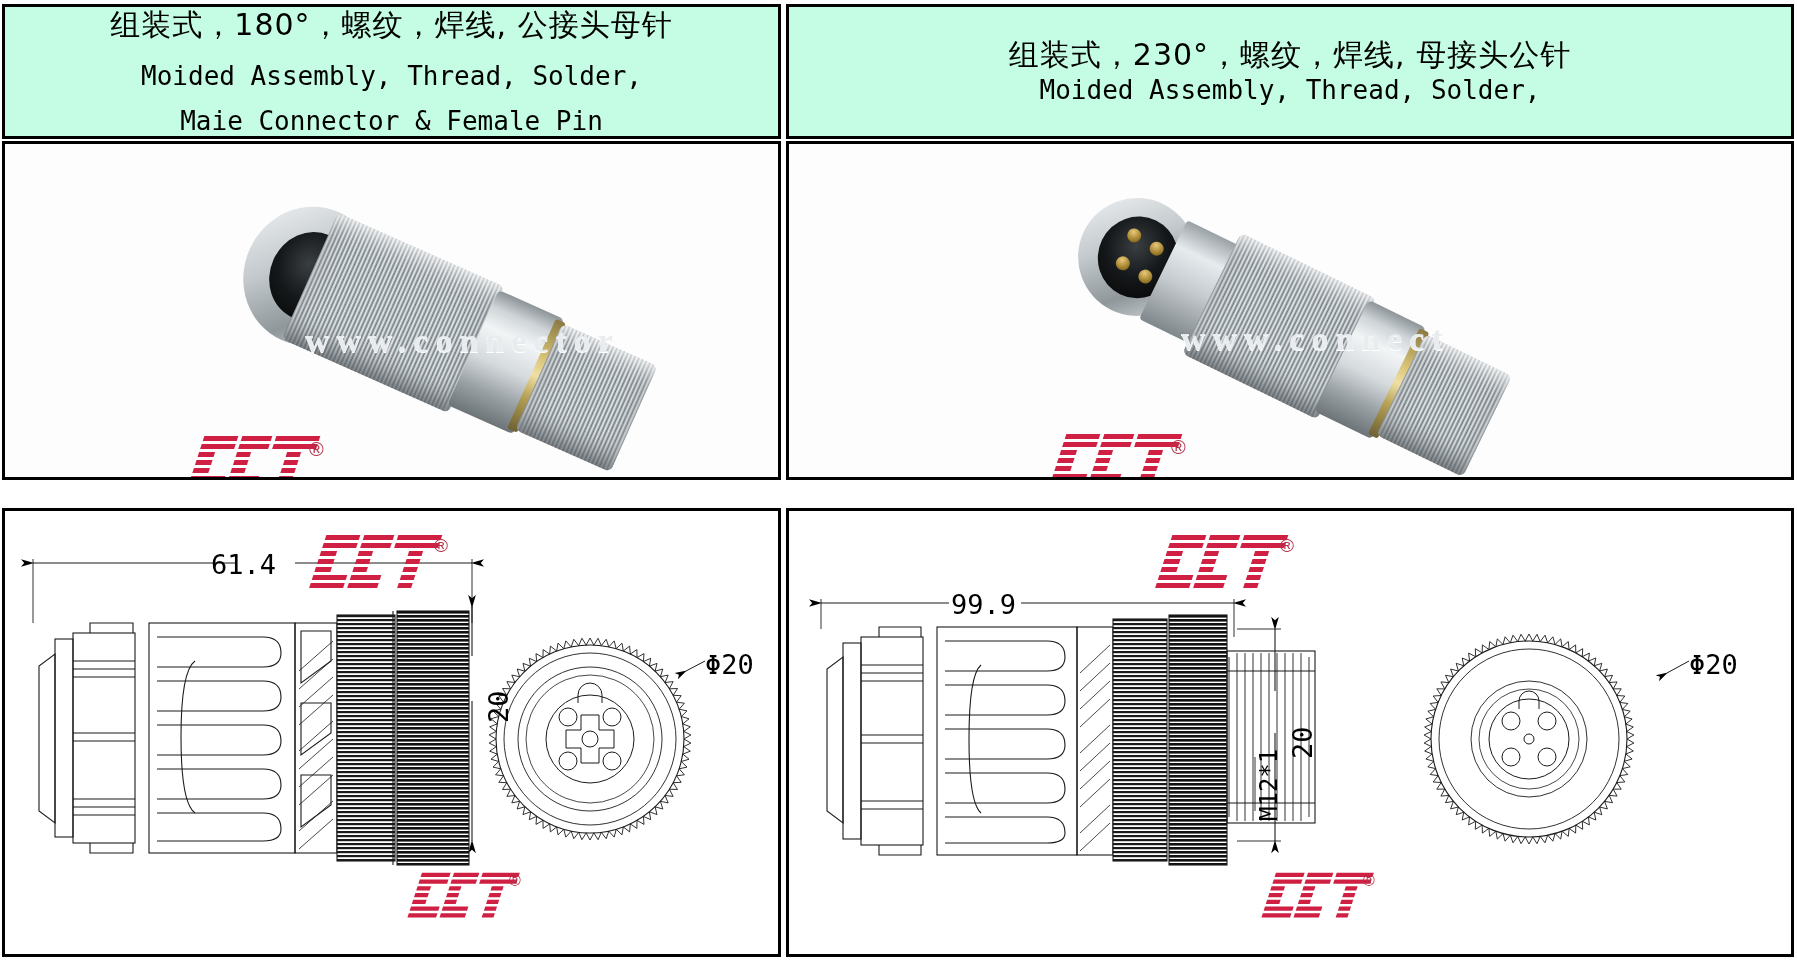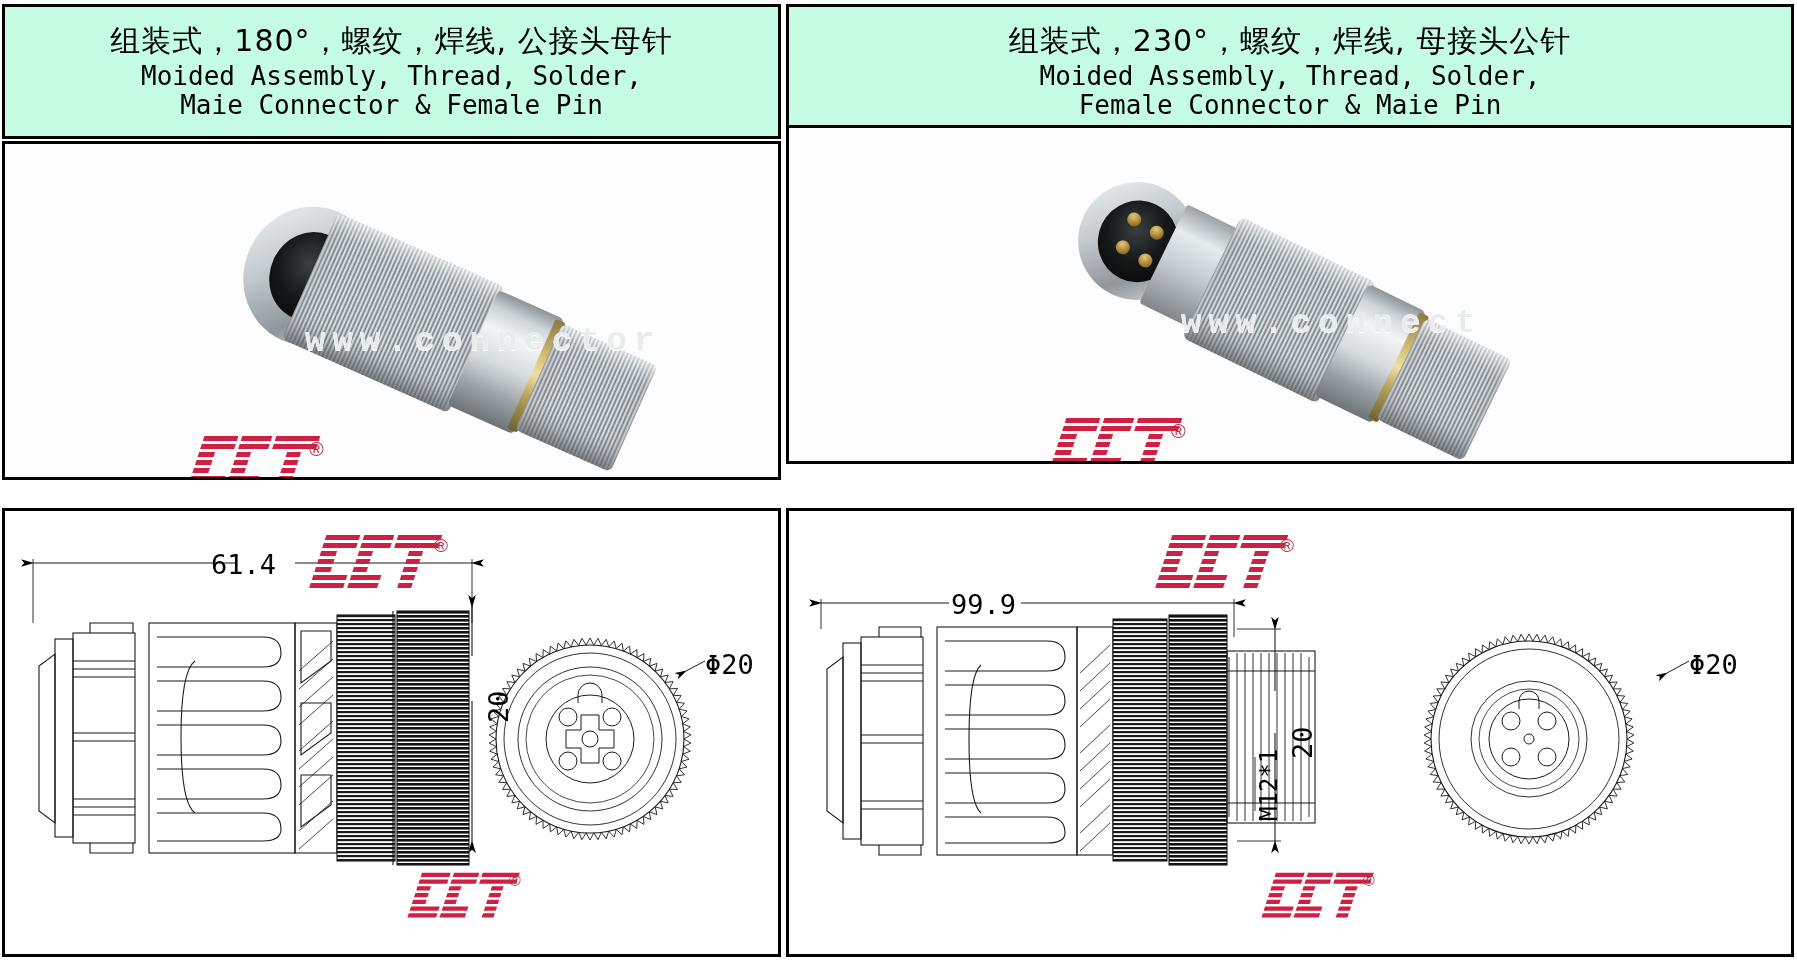--- a/index.html
+++ b/index.html
@@ -63,21 +63,21 @@
   .male-pin{
     position:absolute;border-radius:4px;
     background:linear-gradient(180deg,#9aa1a5 0%,#e6ebee 25%,#c6ccd0 55%,#80878b 100%);
   }
   .pin-dot{position:absolute;border-radius:50%;
     background:radial-gradient(circle at 35% 30%,#e8c97a,#a07f2c 60%,#5d4a18 100%);}
 
   
   .wm{
     position:absolute;color:#e9ecee;
-    font-family:Liberation Mono, monospace;
+    font-family:Liberation Serif, serif;
     font-size:34px;letter-spacing:7px;font-weight:700;white-space:nowrap;
     text-shadow:0 1px 0 #ffffff;
   }
 
   
   .llt{position:absolute;white-space:nowrap;}
   .llt svg{display:block;}
   .reg{
     position:absolute;font-family:"Liberation Sans","DejaVu Sans",sans-serif;
     color:#b3324b;font-weight:400;
@@ -93,30 +93,29 @@
     font-size:27px;color:#000;white-space:nowrap;
   }
   .dimtxt.vert{transform:rotate(-90deg);transform-origin:0 0;}
   .dimtxt.small{font-size:24px;}
 </style>
 </head>
 <body>
 
 <div class="sheet">
 
-  <div class="cell hdr" style="left:2px;top:4px;width:779px;height:135px;">
+  <div class="cell hdr" style="left:2px;top:4px;width:779px;height:135px;gap:16px;">
     <div class="cn">组装式，180°，螺纹，焊线, 公接头母针</div>
     <div class="en">Moided Assembly, Thread, Solder,</div>
     <div class="en">Maie Connector &amp; Female Pin</div>
   </div>
 
   <div class="cell hdr" style="left:786px;top:4px;width:1008px;height:135px;">
     <div class="cn">组装式，230°，螺纹，焊线, 母接头公针</div>
     <div class="en">Moided Assembly, Thread, Solder,</div>
-    <div class="en">Female Connector &amp; Maie Pin</div>
   </div>
 
   <div class="cell photo" style="left:2px;top:141px;width:779px;height:339px;">
     <div class="photo-inner">
 
       <div class="conn" style="left:232px;top:118px;width:420px;height:150px;transform:rotate(24deg);">
 
         <div class="face-ring" style="left:-6px;top:5px;width:132px;height:140px;"></div>
         <div class="face-dark" style="left:20px;top:30px;width:82px;height:90px;"></div>
 
@@ -157,21 +156,21 @@
                 <rect x="110" y="42" width="14" height="5"></rect>
               <rect x="110" y="50" width="14" height="5"></rect>
             </g>
           </g>
         </svg>
         <span class="reg" style="left:126px;top:4px;font-size:20px;">®</span>
       </div>
     </div>
   </div>
 
-  <div class="cell photo" style="left:786px;top:125px;width:1008px;height:339px;">
+  <div class="cell photo" style="left:786px;top:141px;width:1008px;height:339px;">
     <div class="photo-inner">
 
       <div class="conn" style="left:290px;top:112px;width:420px;height:150px;transform:rotate(26deg);">
 
         <div class="face-ring" style="left:-18px;top:16px;width:118px;height:118px;"></div>
         <div class="face-dark" style="left:2px;top:34px;width:80px;height:82px;"></div>
         <div class="pin-dot" style="left:22px;top:50px;width:14px;height:14px;"></div>
         <div class="pin-dot" style="left:48px;top:52px;width:14px;height:14px;"></div>
         <div class="pin-dot" style="left:24px;top:80px;width:14px;height:14px;"></div>
         <div class="pin-dot" style="left:50px;top:82px;width:14px;height:14px;"></div>

